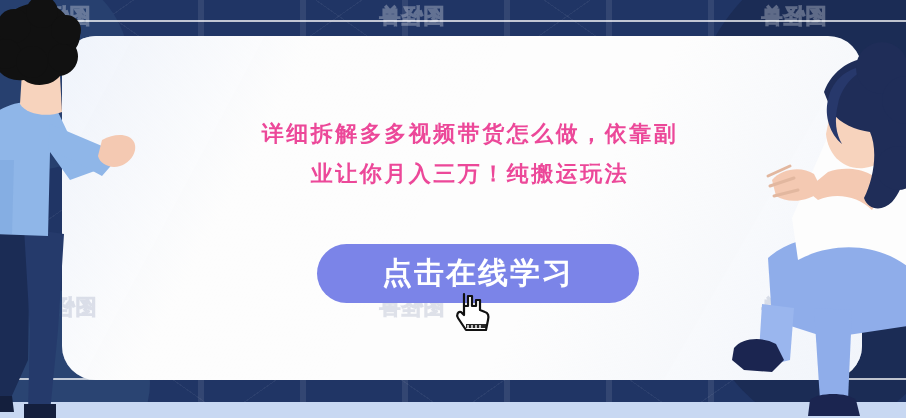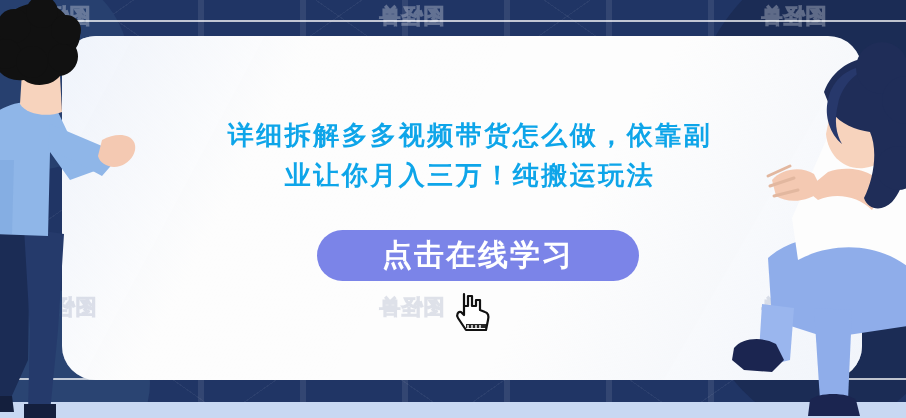--- a/index.html
+++ b/index.html
@@ -101,34 +101,34 @@
         rgba(255,255,255,0) 38%);
     pointer-events:none;
   }
 
   
   .headline{
     position:absolute;
     left:170px; top:116px;
     width:600px;
     text-align:center;
-    font-family:Liberation Serif, serif;
+    font-family:Liberation Mono, monospace;
     font-weight:700;
-    font-size:26px;
+    font-size:22px;
     line-height:40px;
     letter-spacing:2.5px;
-    color:#0ea5e9;
+    color:#ec4899;
     white-space:pre-wrap;
   }
 
   
   .cta{
     position:absolute;
-    left:317px; top:230px;
-    width:322px; height:51px;
+    left:317px; top:244px;
+    width:322px; height:59px;
     border-radius:34px;
     background:#7b84e8;
     display:flex;
     align-items:center;
     justify-content:center;
     cursor:pointer;
   }
   .cta-label{
     font-family:"DejaVu Sans","Liberation Sans",sans-serif;
     font-weight:700;

